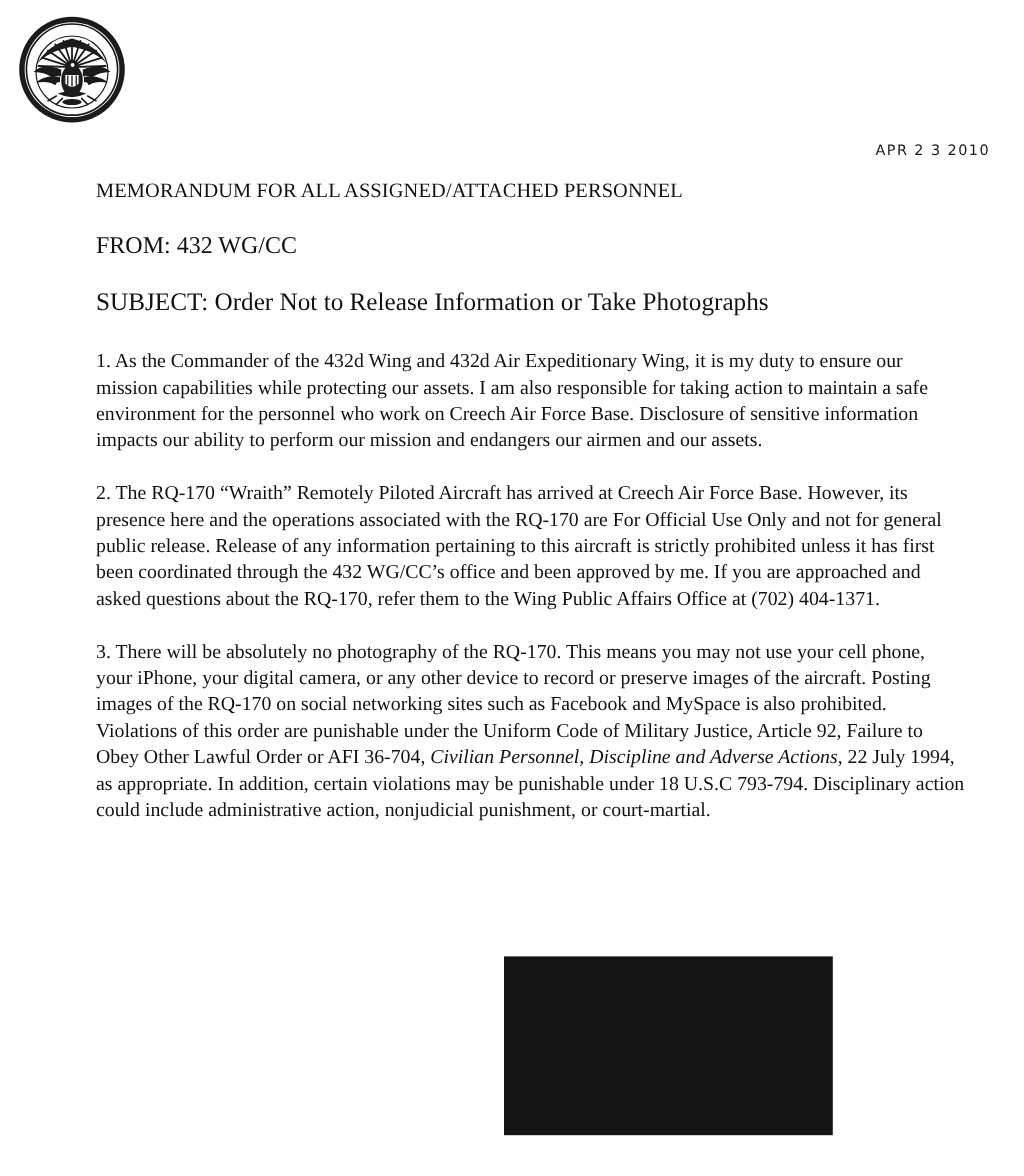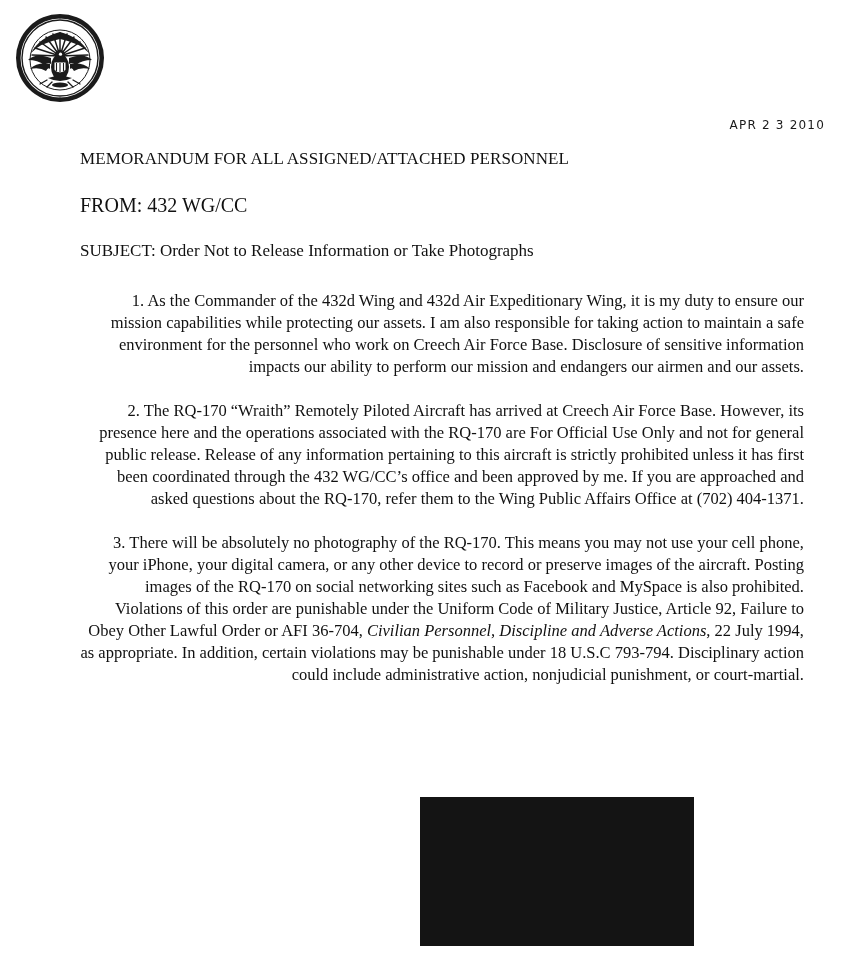--- a/index.html
+++ b/index.html
@@ -80,27 +80,27 @@
   .memo-line {
     font-size: 17px;
     letter-spacing: 0.1px;
     margin: 0 0 24px 0;
   }
   .from-line {
     font-size: 20px;
     margin: 0 0 24px 0;
   }
   .subject-line {
-    font-size: 17px;
+    font-size: 21px;
     margin: 0 0 28px 0;
   }
 
   .para {
     margin: 0 0 22px 0;
-    text-align: right;
+    text-align: left;
   }
 
   b { font-weight: normal; }
   i { }
 
   
   .redaction {
     position: absolute;
     left: 420px;
     top: 797px;

